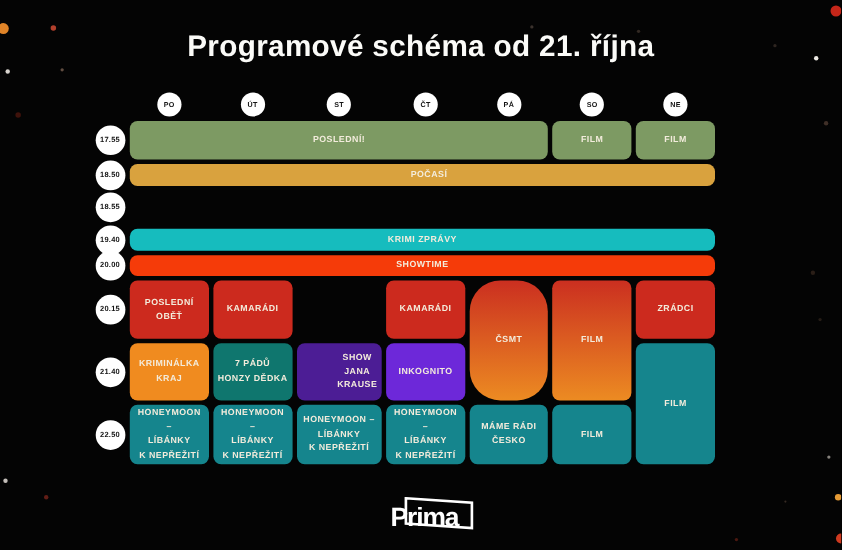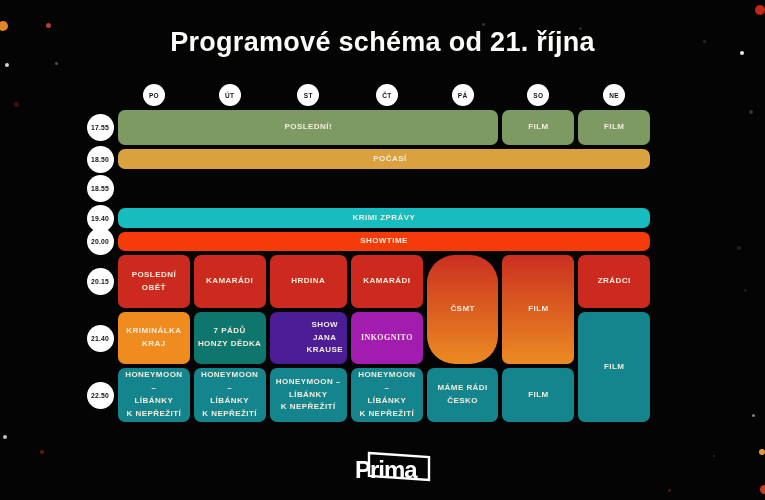--- a/index.html
+++ b/index.html
@@ -116,32 +116,31 @@
       </div>
       <div class="block" style="grid-area: 2 / 2 / span 1 / span 5; background: rgb(125, 154, 99);">POSLEDNÍ!</div>
       <div class="block" style="grid-area: 2 / 7 / span 1 / span 1; background: rgb(125, 154, 99);">FILM</div>
       <div class="block" style="grid-area: 2 / 8 / span 1 / span 1; background: rgb(125, 154, 99);">FILM</div>
       <div class="block" style="grid-area: 3 / 2 / span 1 / span 7; background: rgb(217, 162, 62); padding-left: 16px;">POČASÍ</div>
       <div class="block" style="grid-area: 5 / 2 / span 1 / span 7; background: rgb(22, 188, 190); text-align: center;">KRIMI ZPRÁVY</div>
       <div class="block" style="grid-area: 6 / 2 / span 1 / span 7; background: rgb(245, 59, 9);">SHOWTIME</div>
       <div class="block" style="grid-area: 7 / 2 / span 1 / span 1; background: rgb(204, 42, 30);">POSLEDNÍ
 OBĚŤ</div>
       <div class="block" style="grid-area: 7 / 3 / span 1 / span 1; background: rgb(204, 42, 30);">KAMARÁDI</div>
-      <div class="block" style="grid-area: 7 / 4 / span 1 / span 1; background: rgb(204, 42, 30);">HRDINA</div>
       <div class="block" style="grid-area: 7 / 5 / span 1 / span 1; background: rgb(204, 42, 30);">KAMARÁDI</div>
       <div class="block" style="grid-area: 7 / 6 / span 2 / span 1; background: linear-gradient(rgb(203, 47, 32) 0%, rgb(236, 139, 34) 100%); border-radius: 28px;">ČSMT</div>
       <div class="block" style="grid-area: 7 / 7 / span 2 / span 1; background: linear-gradient(rgb(203, 47, 32) 0%, rgb(236, 139, 34) 100%);">FILM</div>
       <div class="block" style="grid-area: 7 / 8 / span 1 / span 1; background: rgb(204, 42, 30);">ZRÁDCI</div>
       <div class="block" style="grid-area: 8 / 2 / span 1 / span 1; background: rgb(240, 139, 31);">KRIMINÁLKA
 KRAJ</div>
       <div class="block" style="grid-area: 8 / 3 / span 1 / span 1; background: #0f766e;">7 PÁDŮ
 HONZY DĚDKA</div>
       <div class="block" style="grid-area: 8 / 4 / span 1 / span 1; background: #4c1d95; padding-left: 37px;">SHOW
 JANA KRAUSE</div>
-      <div class="block" style="grid-area: 8 / 5 / span 1 / span 1; background: #a21caf; font-family: Liberation Serif, serif;">INKOGNITO</div>
+      <div class="block" style="grid-area: 8 / 5 / span 1 / span 1; background: #6d28d9;">INKOGNITO</div>
       <div class="block" style="grid-area: 8 / 8 / span 2 / span 1; background: rgb(21, 133, 141);">FILM</div>
       <div class="block" style="grid-area: 9 / 2 / span 1 / span 1; background: rgb(21, 133, 141);">HONEYMOON –
 LÍBÁNKY
 K NEPŘEŽITÍ</div>
       <div class="block" style="grid-area: 9 / 3 / span 1 / span 1; background: rgb(21, 133, 141);">HONEYMOON –
 LÍBÁNKY
 K NEPŘEŽITÍ</div>
       <div class="block" style="grid-area: 9 / 4 / span 1 / span 1; background: rgb(21, 133, 141);">HONEYMOON –
 LÍBÁNKY
 K NEPŘEŽITÍ</div>

